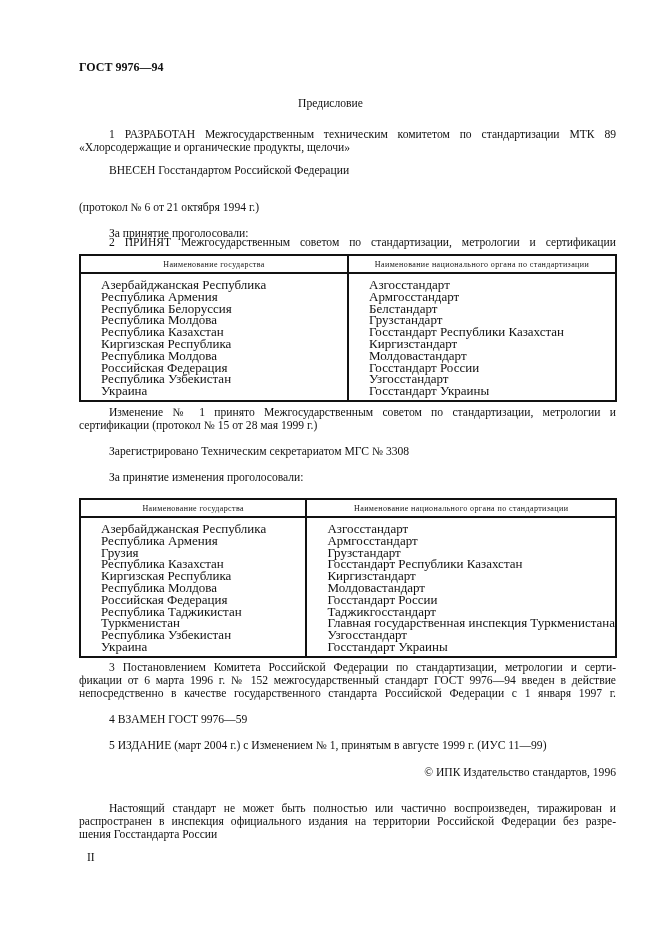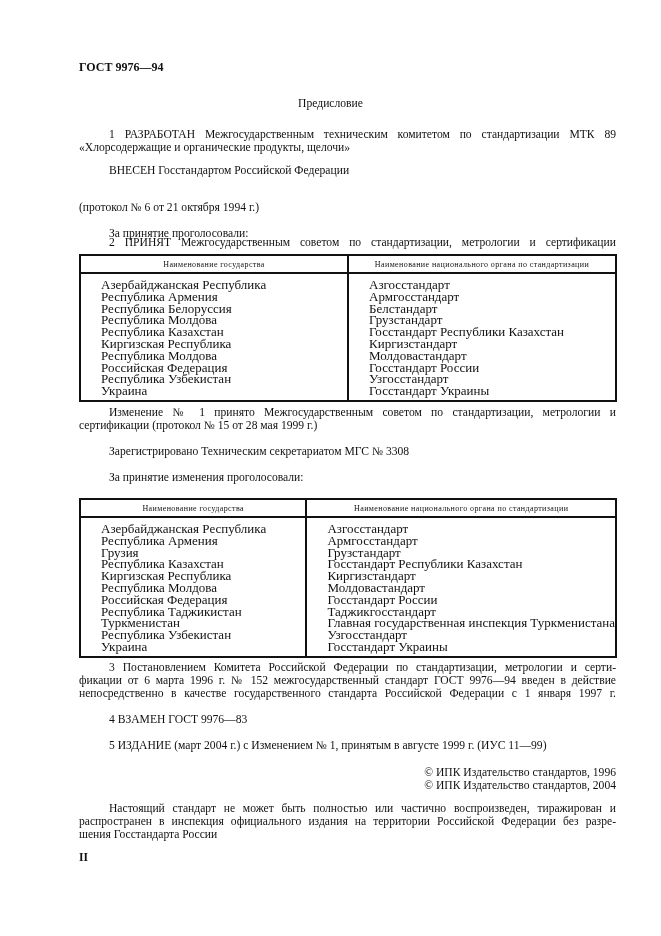--- a/index.html
+++ b/index.html
@@ -10,21 +10,21 @@
   .just { text-align: justify; text-align-last: justify; }
   .header { left: 79px; top: 60px; font-weight: bold; font-size: 12px; }
   .title { left: 0; width: 661px; top: 97px; text-align: center; font-size: 11.6px; }
   table.t { position: absolute; border-collapse: collapse; border: 2px solid #111; }
   table.t th { font-weight: normal; font-size: 8px; letter-spacing: 0.4px; text-align: center;
                border-bottom: 2px solid #111; padding: 3px 0 3px 0; height: 10px; }
   table.t td { vertical-align: top; padding: 5px 0 3px 0; font-size: 13px; line-height: 11.8px; }
   table.t .c2 { border-left: 2px solid #111; }
   .row { display: block; white-space: nowrap; }
   .copy { right: 45px; text-align: right; font-size: 11.6px; line-height: 13px; }
-  .pagenum { left: 79px; top: 876px; font-size: 11.6px; font-weight: bold; }
+  .pagenum { left: 87px; top: 876px; font-size: 11.6px; }
 </style>
 </head>
 <body>
 
 <div class="abs header">ГОСТ 9976—94</div>
 <div class="abs title">Предисловие</div>
 
 <div class="abs p just" style="left:79px; width:537px; top:129px; text-indent:30px;">1 РАЗРАБОТАН Межгосударственным техническим комитетом по стандартизации МТК 89</div>
 <div class="abs p" style="left:79px; top:142px;">«Хлорсодержащие и органические продукты, щелочи»</div>
 
@@ -115,26 +115,25 @@
         <span class="row">Госстандарт Украины</span>
       </td>
     </tr>
   </tbody>
 </table>
 
 <div class="abs p just" style="left:79px; width:537px; top:662px; text-indent:30px;">3 Постановлением Комитета Российской Федерации по стандартизации, метрологии и серти-</div>
 <div class="abs p just" style="left:79px; width:537px; top:675px;">фикации от 6 марта 1996 г. № 152 межгосударственный стандарт ГОСТ 9976—94 введен в действие</div>
 <div class="abs p just" style="left:79px; width:537px; top:688px;">непосредственно в качестве государственного стандарта Российской Федерации с 1 января 1997 г.</div>
 
-<div class="abs p" style="left:109px; top:714px;">4 ВЗАМЕН ГОСТ 9976—83</div>
+<div class="abs p" style="left:109px; top:714px;">4 ВЗАМЕН ГОСТ 9976—59</div>
 
 <div class="abs p" style="left:109px; top:740px;">5 ИЗДАНИЕ (март 2004 г.) с Изменением № 1, принятым в августе 1999 г. (ИУС 11—99)</div>
 
 <div class="abs copy" style="top:766px;">
   <div>© ИПК Издательство стандартов, 1996</div>
-  <div>© ИПК Издательство стандартов, 2004</div>
 </div>
 
 <div class="abs p just" style="left:79px; width:537px; top:803px; text-indent:30px;">Настоящий стандарт не может быть полностью или частично воспроизведен, тиражирован и</div>
 <div class="abs p just" style="left:79px; width:537px; top:816px;">распространен в инспекция официального издания на территории Российской Федерации без разре-</div>
 <div class="abs p" style="left:79px; top:829px;">шения Госстандарта России</div>
 
 <div class="abs pagenum" style="top:851px;">II</div>
 
 </body></html>

